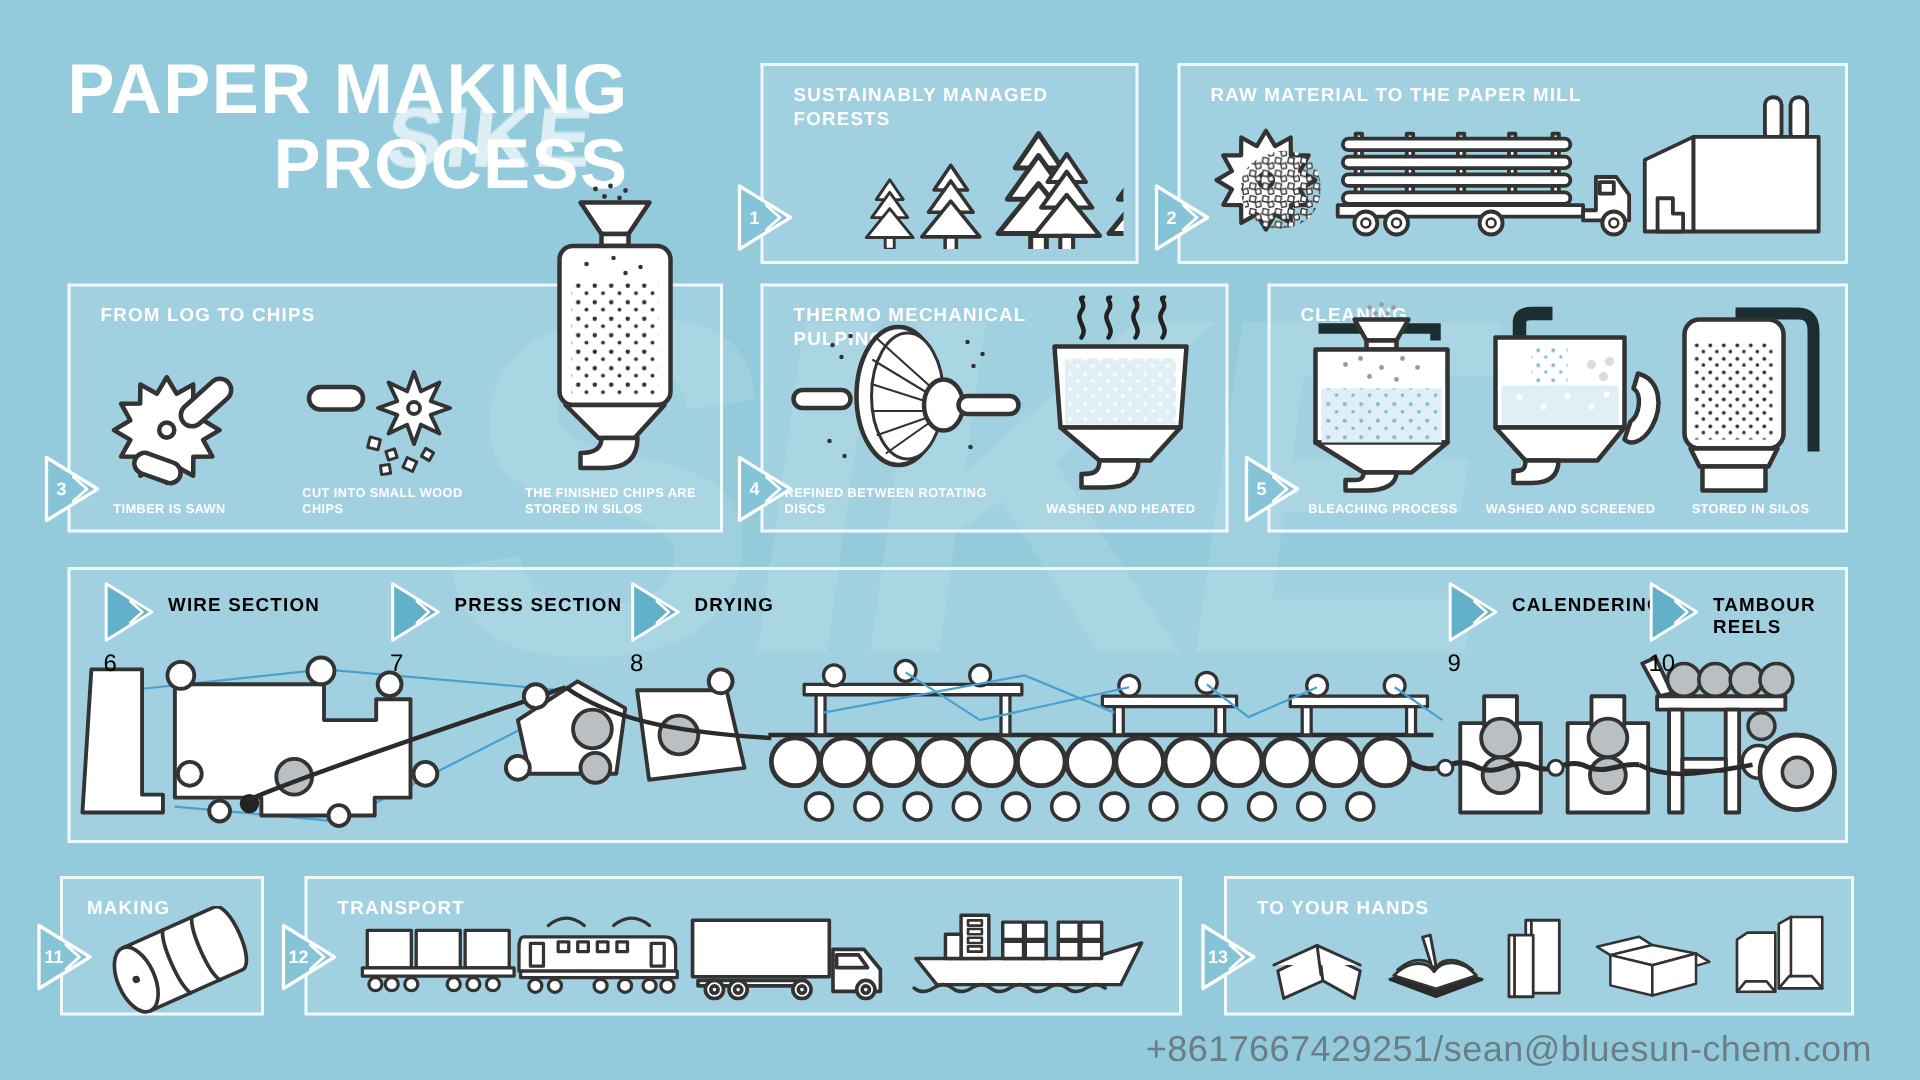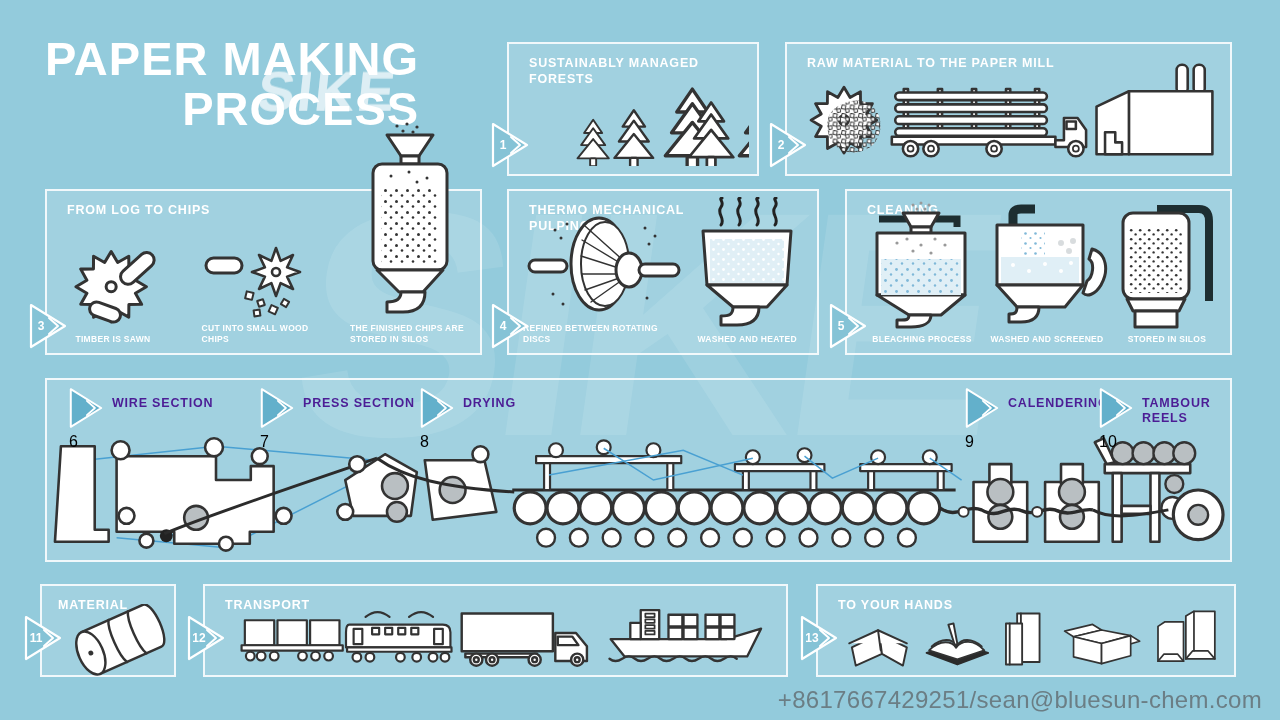--- a/index.html
+++ b/index.html
@@ -41,23 +41,23 @@
     position:absolute;left:3px;top:50%;transform:translateY(-50%);
     width:18px;text-align:center;color:#fff;font-weight:bold;font-size:12px;
   }
   .caption{
     color:#fff;font-weight:bold;font-size:8.5px;letter-spacing:0.3px;
     line-height:1.3;margin-top:5px;
   }
   .cells{position:absolute;display:flex;align-items:flex-end;}
   .cell{display:flex;flex-direction:column;align-items:center;justify-content:flex-end;}
   .stage{position:absolute;display:flex;align-items:flex-start;gap:9px;z-index:3;}
-  .stage-label{color:#4c1d95;font-weight:bold;font-size:12.5px;letter-spacing:0.8px;line-height:1.2;padding-top:9px;}
+  .stage-label{color:#000000;font-weight:bold;font-size:12.5px;letter-spacing:0.8px;line-height:1.2;padding-top:9px;}
   .footer{
-    position:absolute;right:18px;top:686px;z-index:2;
+    position:absolute;right:32px;top:686px;z-index:2;
     color:#6b7e85;font-size:24px;letter-spacing:0.3px;
   }
   
   svg .ink{stroke:#333;fill:#fff;stroke-linejoin:round;stroke-linecap:round;}
   svg .ln{stroke:#333;fill:none;stroke-linejoin:round;stroke-linecap:round;}
   svg .gray{fill:#b9bfc2;stroke:#333;}
   svg .liq{fill:#e0eff6;stroke:none;}
   svg .pipe{stroke:#1d2e31;fill:none;stroke-linecap:butt;}
   svg .steam{stroke:#222;stroke-width:3;fill:none;stroke-linecap:round;}
   svg .wire{stroke:#49a0d2;stroke-width:1.5;fill:none;}
@@ -610,21 +610,21 @@
 </section>
 
 <section class="panel" style="left:40px;top:584px;width:136px;height:93px">
   <div class="marker" style="bottom:14px">
     <svg width="38" height="46" viewBox="0 0 38 46">
       <polygon class="tri" points="2,2 36,23 2,44"></polygon>
         <polyline class="chev" points="20,15 29,23 20,31"></polyline>
     </svg>
     <span class="num">11</span>
   </div>
-  <h2 class="panel-title" style="left:16px">MATERIAL</h2>
+  <h2 class="panel-title" style="left:16px">MAKING</h2>
   <svg style="position:absolute;left:24px;top:18px" width="108" height="72" viewBox="0 0 130 88">
     <g transform="rotate(-24 65 44)">
       <g class="ink" stroke-width="3">
         <path d="M26,16 L108,16 C114,16 118,28 118,44 C118,60 114,72 108,72 L26,72 Z"></path>
         <path class="ln" d="M62,16 C56,26 56,62 62,72"></path>
         <path class="ln" d="M88,16 C82,26 82,62 88,72"></path>
         <ellipse cx="26" cy="44" rx="15" ry="28"></ellipse>
       </g>
       <circle cx="26" cy="44" r="3" fill="#333"></circle>
     </g>

